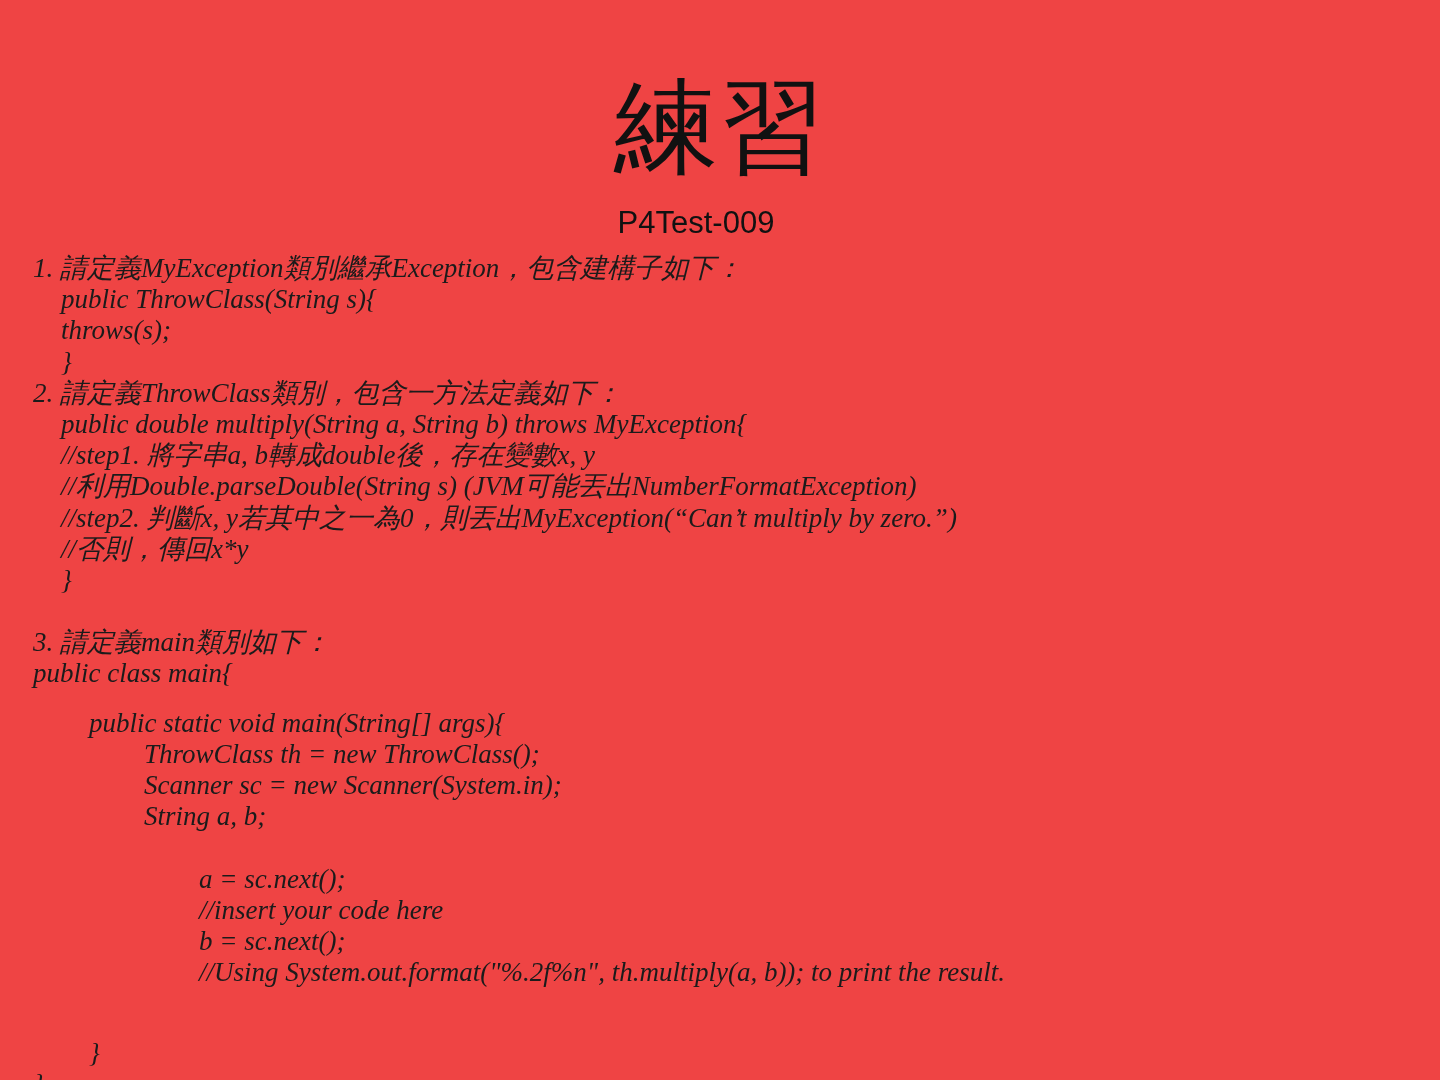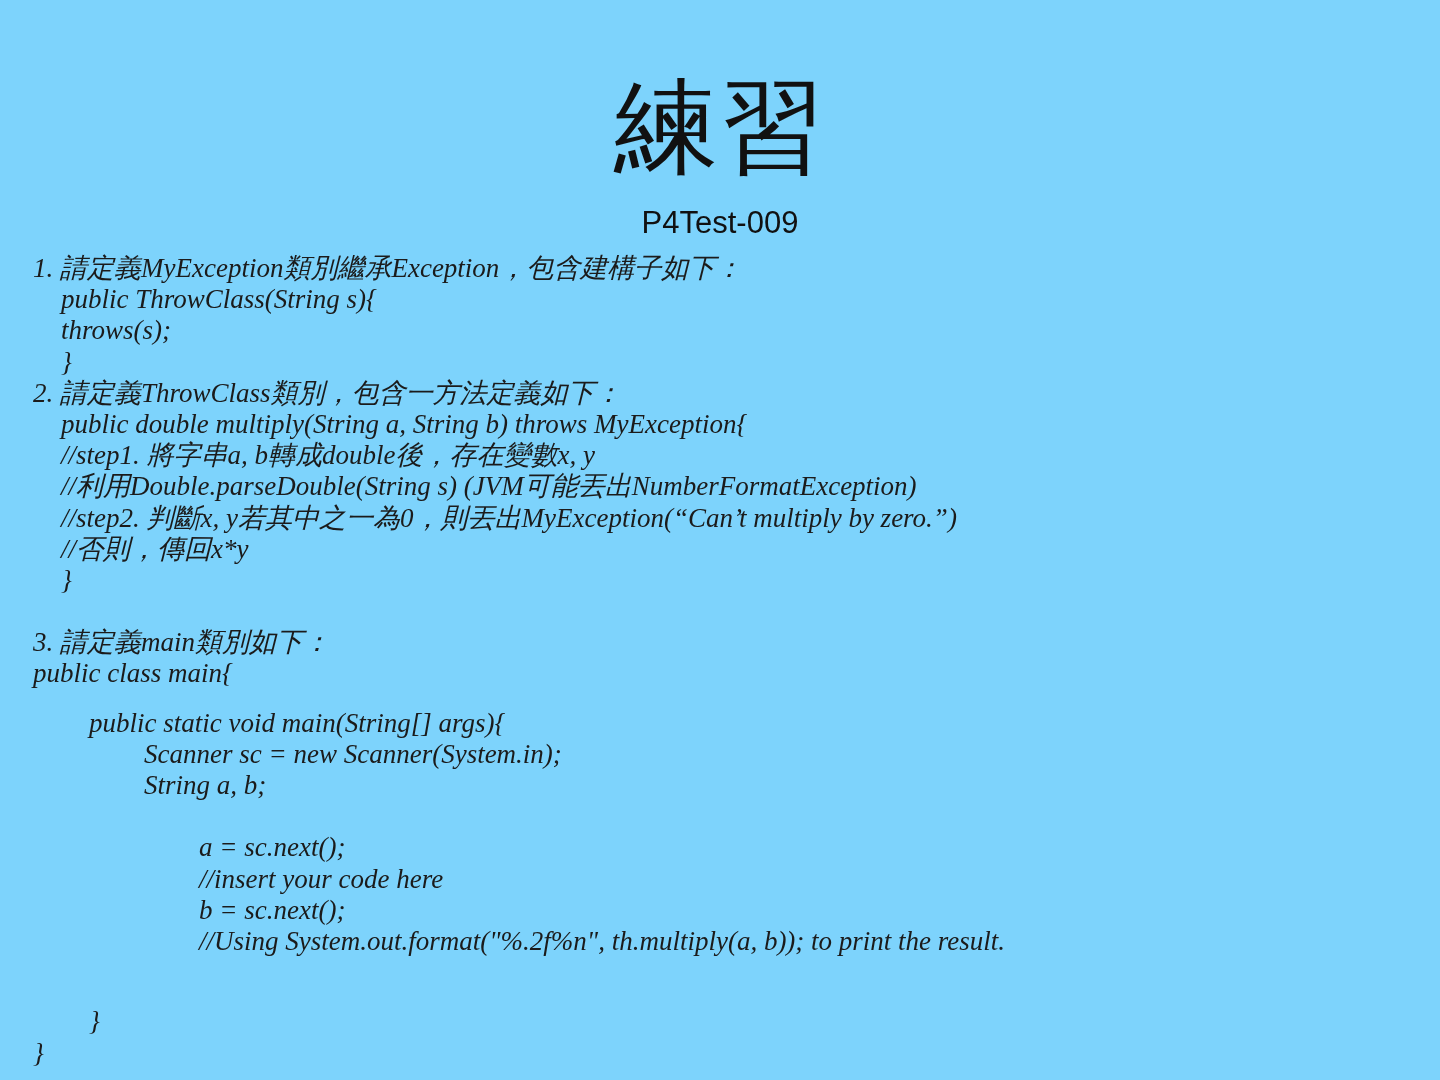--- a/index.html
+++ b/index.html
@@ -10,21 +10,21 @@
   body {
     width: 1440px;
     height: 1080px;
     position: relative;
     overflow: hidden;
     color: #1b1b1b;
   }
   .slide {
     position: absolute;
     inset: 0;
-    background: #7dd3fc;
+    background: #ef4444;
   }
   .title {
     position: absolute;
     top: 62px;
     left: 0;
     width: 1440px;
     margin: 0;
     text-align: center;
     font-family: "Liberation Sans", sans-serif;
     font-weight: 400;
@@ -36,21 +36,20 @@
   .subtitle {
     position: absolute;
     top: 205px;
     left: 0;
     width: 1392px;
     text-align: center;
     font-family: "Liberation Sans", sans-serif;
     font-weight: 400;
     font-size: 31px;
     color: #111111;
-    margin-left: 24px;
   }
   .body-text {
     position: absolute;
     top: 253px;
     left: 33px;
     width: 1390px;
     font-family: "Liberation Serif", "DejaVu Serif", serif;
     font-size: 27px;
     line-height: 31.2px;
     color: #1b1b1b;
@@ -83,20 +82,21 @@
     <div class="line ind1">public double multiply(String a, String b) throws MyException{</div>
     <div class="line ind1">//step1. 將字串a, b轉成double後，存在變數x, y</div>
     <div class="line ind1">//利用Double.parseDouble(String s) (JVM可能丟出NumberFormatException)</div>
     <div class="line ind1">//step2. 判斷x, y若其中之一為0，則丟出MyException(“Can’t multiply by zero.”)</div>
     <div class="line ind1">//否則，傳回x*y</div>
     <div class="line ind1">}</div>
     <div class="line ind0"></div>
     <div class="line ind0">3. 請定義main類別如下：</div>
     <div class="line ind0">public class main{</div>
     <div class="line ind2">public static void main(String[] args){</div>
+    <div class="line ind3">ThrowClass th = new ThrowClass();</div>
     <div class="line ind3">Scanner sc = new Scanner(System.in);</div>
     <div class="line ind3">String a, b;</div>
     <div class="line ind0"></div>
     <div class="line ind4">a = sc.next();</div>
     <div class="line ind4">//insert your code here</div>
     <div class="line ind4">b = sc.next();</div>
     <div class="line ind4">//Using System.out.format("%.2f%n", th.multiply(a, b)); to print the result.</div>
     <div class="line ind0"></div>
     <div class="line ind2">}</div>
     <div class="line ind0">}</div>

